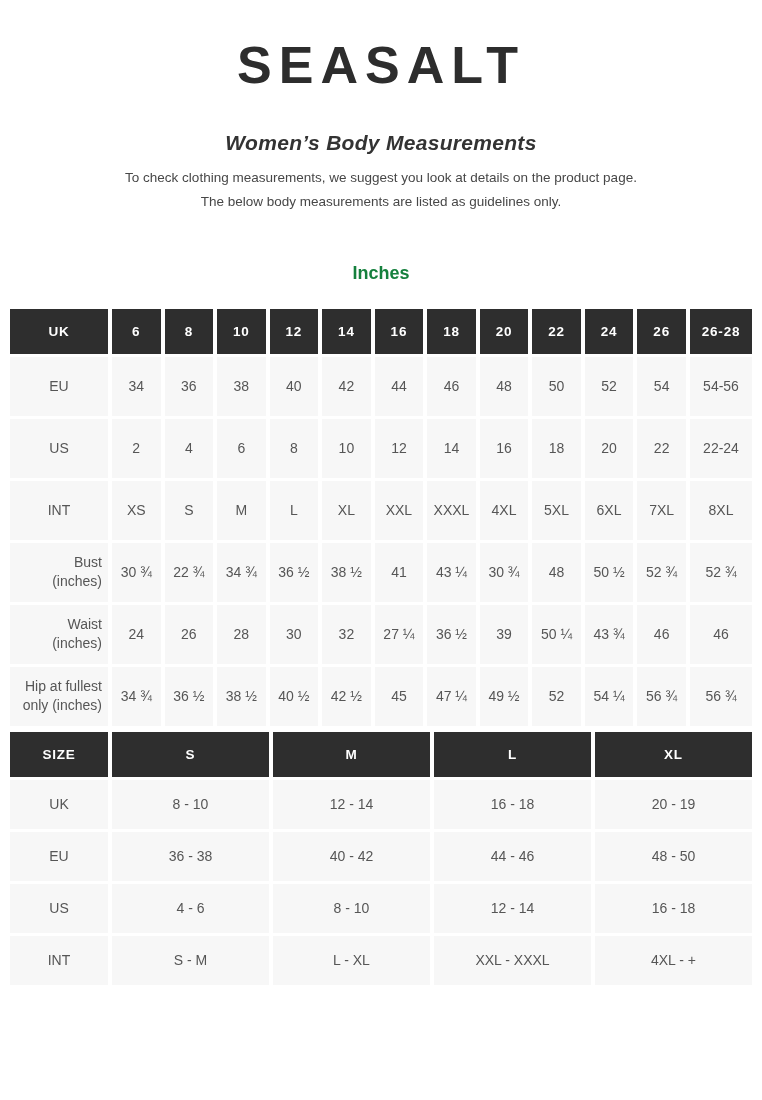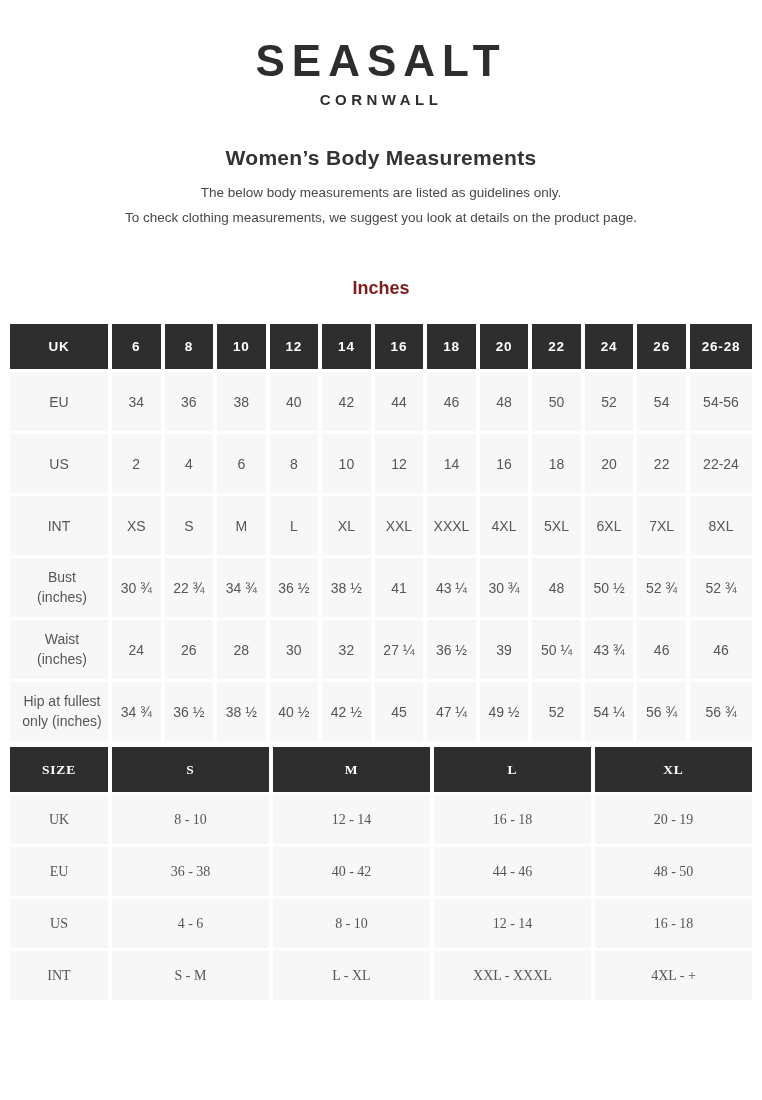--- a/index.html
+++ b/index.html
@@ -9,55 +9,56 @@
     background: #ffffff;
     font-family: "Liberation Sans", sans-serif;
     color: #3d3d3d;
     overflow: hidden;
   }
 
   
   .logo-main {
     margin-top: 38px;
     text-align: center;
-    font-size: 44px;
+    font-size: 52px;
     font-weight: bold;
     letter-spacing: 7px;
     color: #2d2d2d;
     line-height: 1.05;
   }
   .logo-sub {
     margin-top: 7px;
     text-align: center;
     font-size: 15px;
     font-weight: bold;
     letter-spacing: 4.5px;
     color: #2d2d2d;
   }
   .page-title {
     margin: 38px 0 13px 0;
     text-align: center;
     font-size: 21px;
     font-weight: bold;
     letter-spacing: 0.3px;
     color: #333333;
+    font-style: italic;
   }
   .intro {
     margin: 0 0 5px 0;
     text-align: center;
     font-size: 13.5px;
     line-height: 1.45;
     color: #474747;
   }
   .section-title {
     margin: 51px 0 22px 0;
     text-align: center;
     font-size: 18px;
     font-weight: bold;
-    color: #7f1d1d;
+    color: #15803d;
   }
 
   
   table.size-table {
     border-collapse: separate;
     border-spacing: 4px 3px;
     table-layout: fixed;
     width: 750px;
     margin: 0 auto;
   }
@@ -78,36 +79,35 @@
     font-size: 13.5px;
     letter-spacing: 0.8px;
     height: 45px;
   }
   .inches-table tbody th,
   .inches-table tbody td { height: 59px; }
   .sizes-table tbody th,
   .sizes-table tbody td { height: 49px; }
 
   .inches-table tbody th.lbl-left {
-    text-align: center;
+    text-align: right;
     padding-left: 12px;
     padding-right: 6px;
     line-height: 1.4;
   }
-  .sizes-table { margin-top: 57px; font-family: Liberation Serif, serif; }
+  .sizes-table { margin-top: 57px; }
 </style>
 </head>
 <body>
 
 <header>
   <div class="logo-main">SEASALT</div>
-  <div class="logo-sub">CORNWALL</div>
   <h1 class="page-title">Women’s Body Measurements</h1>
+  <p class="intro">To check clothing measurements, we suggest you look at details on the product page.</p>
   <p class="intro">The below body measurements are listed as guidelines only.</p>
-  <p class="intro">To check clothing measurements, we suggest you look at details on the product page.</p>
 </header>
 
 <h2 class="section-title">Inches</h2>
 
 <table class="size-table inches-table">
   <colgroup>
     <col style="width:98px">
     <col>
       <col>
       <col>

